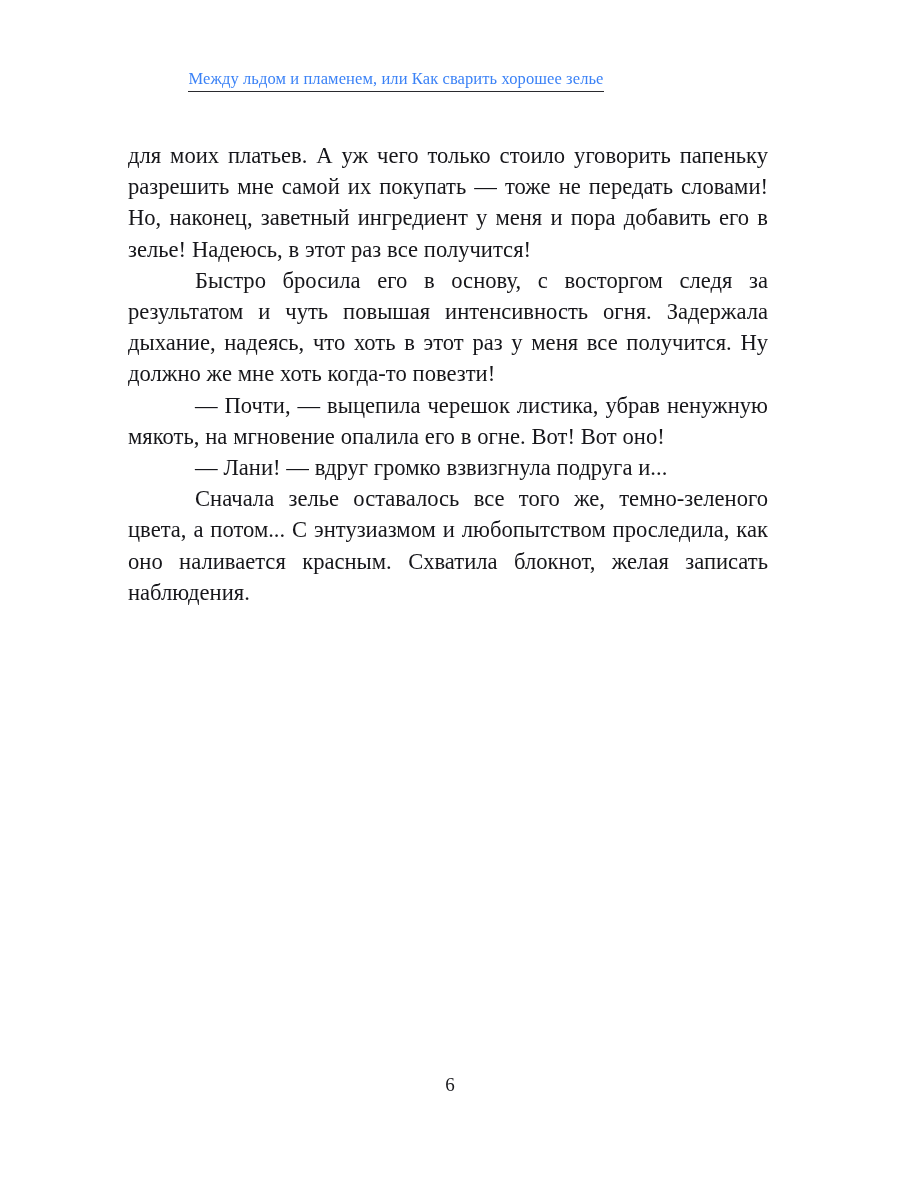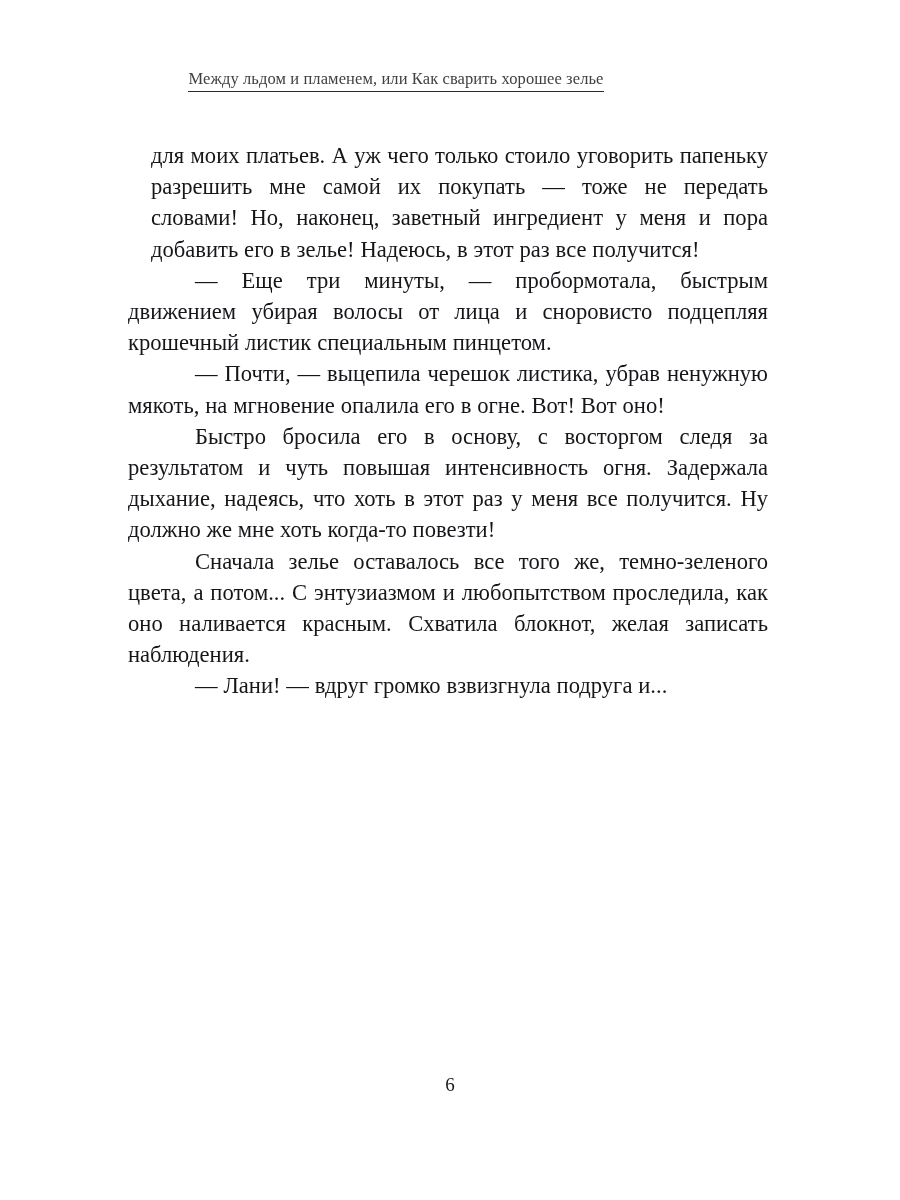--- a/index.html
+++ b/index.html
@@ -21,21 +21,21 @@
 
   
   .running-header {
     position: absolute;
     top: 68px;
     left: 0;
     width: 792px;
     text-align: center;
     font-size: 16.5px;
     line-height: 22px;
-    color: #404040;
+    color: #3b82f6;
     letter-spacing: 0.1px;
   }
   .running-header .hdr-text {
     display: inline-block;
     border-bottom: 1px solid #2a2a2e;
     padding-bottom: 1px;
     white-space: nowrap;
   }
 
   
@@ -54,21 +54,20 @@
     font-size: 22.6px;
     line-height: 31.2px;
     color: #16161a;
     hyphens: none;
     word-spacing: 0.2px;
   }
 
   
   .para.continuation {
     text-indent: 0;
-    margin-left: 23px;
   }
 
   
   .folio {
     position: absolute;
     top: 1073px;
     left: 0;
     width: 900px;
     text-align: center;
     font-size: 19px;
@@ -80,24 +79,23 @@
 <body>
 
 <div class="page">
 
   <div class="running-header">
     <span class="hdr-text">Между льдом и пламенем, или Как сварить хорошее зелье</span>
   </div>
 
   <div class="text-block">
     <p class="para continuation">для моих платьев. А уж чего только стоило уговорить папеньку разрешить мне самой их покупать — тоже не передать словами! Но, наконец, заветный ингредиент у меня и пора добавить его в зелье! Надеюсь, в этот раз все получится!</p>
-    <p class="para">— Еще три минуты, — пробормотала, быстрым движением убирая волосы от лица и сноровисто подцепляя крошечный листик специальным пинцетом.</p>
+    <p class="para">Быстро бросила его в основу, с восторгом следя за результатом и чуть повышая интенсивность огня. Задержала дыхание, надеясь, что хоть в этот раз у меня все получится. Ну должно же мне хоть когда-то повезти!</p>
     <p class="para">— Почти, — выцепила черешок листика, убрав ненужную мякоть, на мгновение опалила его в огне. Вот! Вот оно!</p>
-    <p class="para">Быстро бросила его в основу, с восторгом следя за результатом и чуть повышая интенсивность огня. Задержала дыхание, надеясь, что хоть в этот раз у меня все получится. Ну должно же мне хоть когда-то повезти!</p>
+    <p class="para">— Лани! — вдруг громко взвизгнула подруга и...</p>
     <p class="para">Сначала зелье оставалось все того же, темно-зеленого цвета, а потом... С энтузиазмом и любопытством проследила, как оно наливается красным. Схватила блокнот, желая записать наблюдения.</p>
-    <p class="para">— Лани! — вдруг громко взвизгнула подруга и...</p>
   </div>
 
   <div class="folio">
     <span>6</span>
   </div>
 
 </div>
 
 </body></html>

